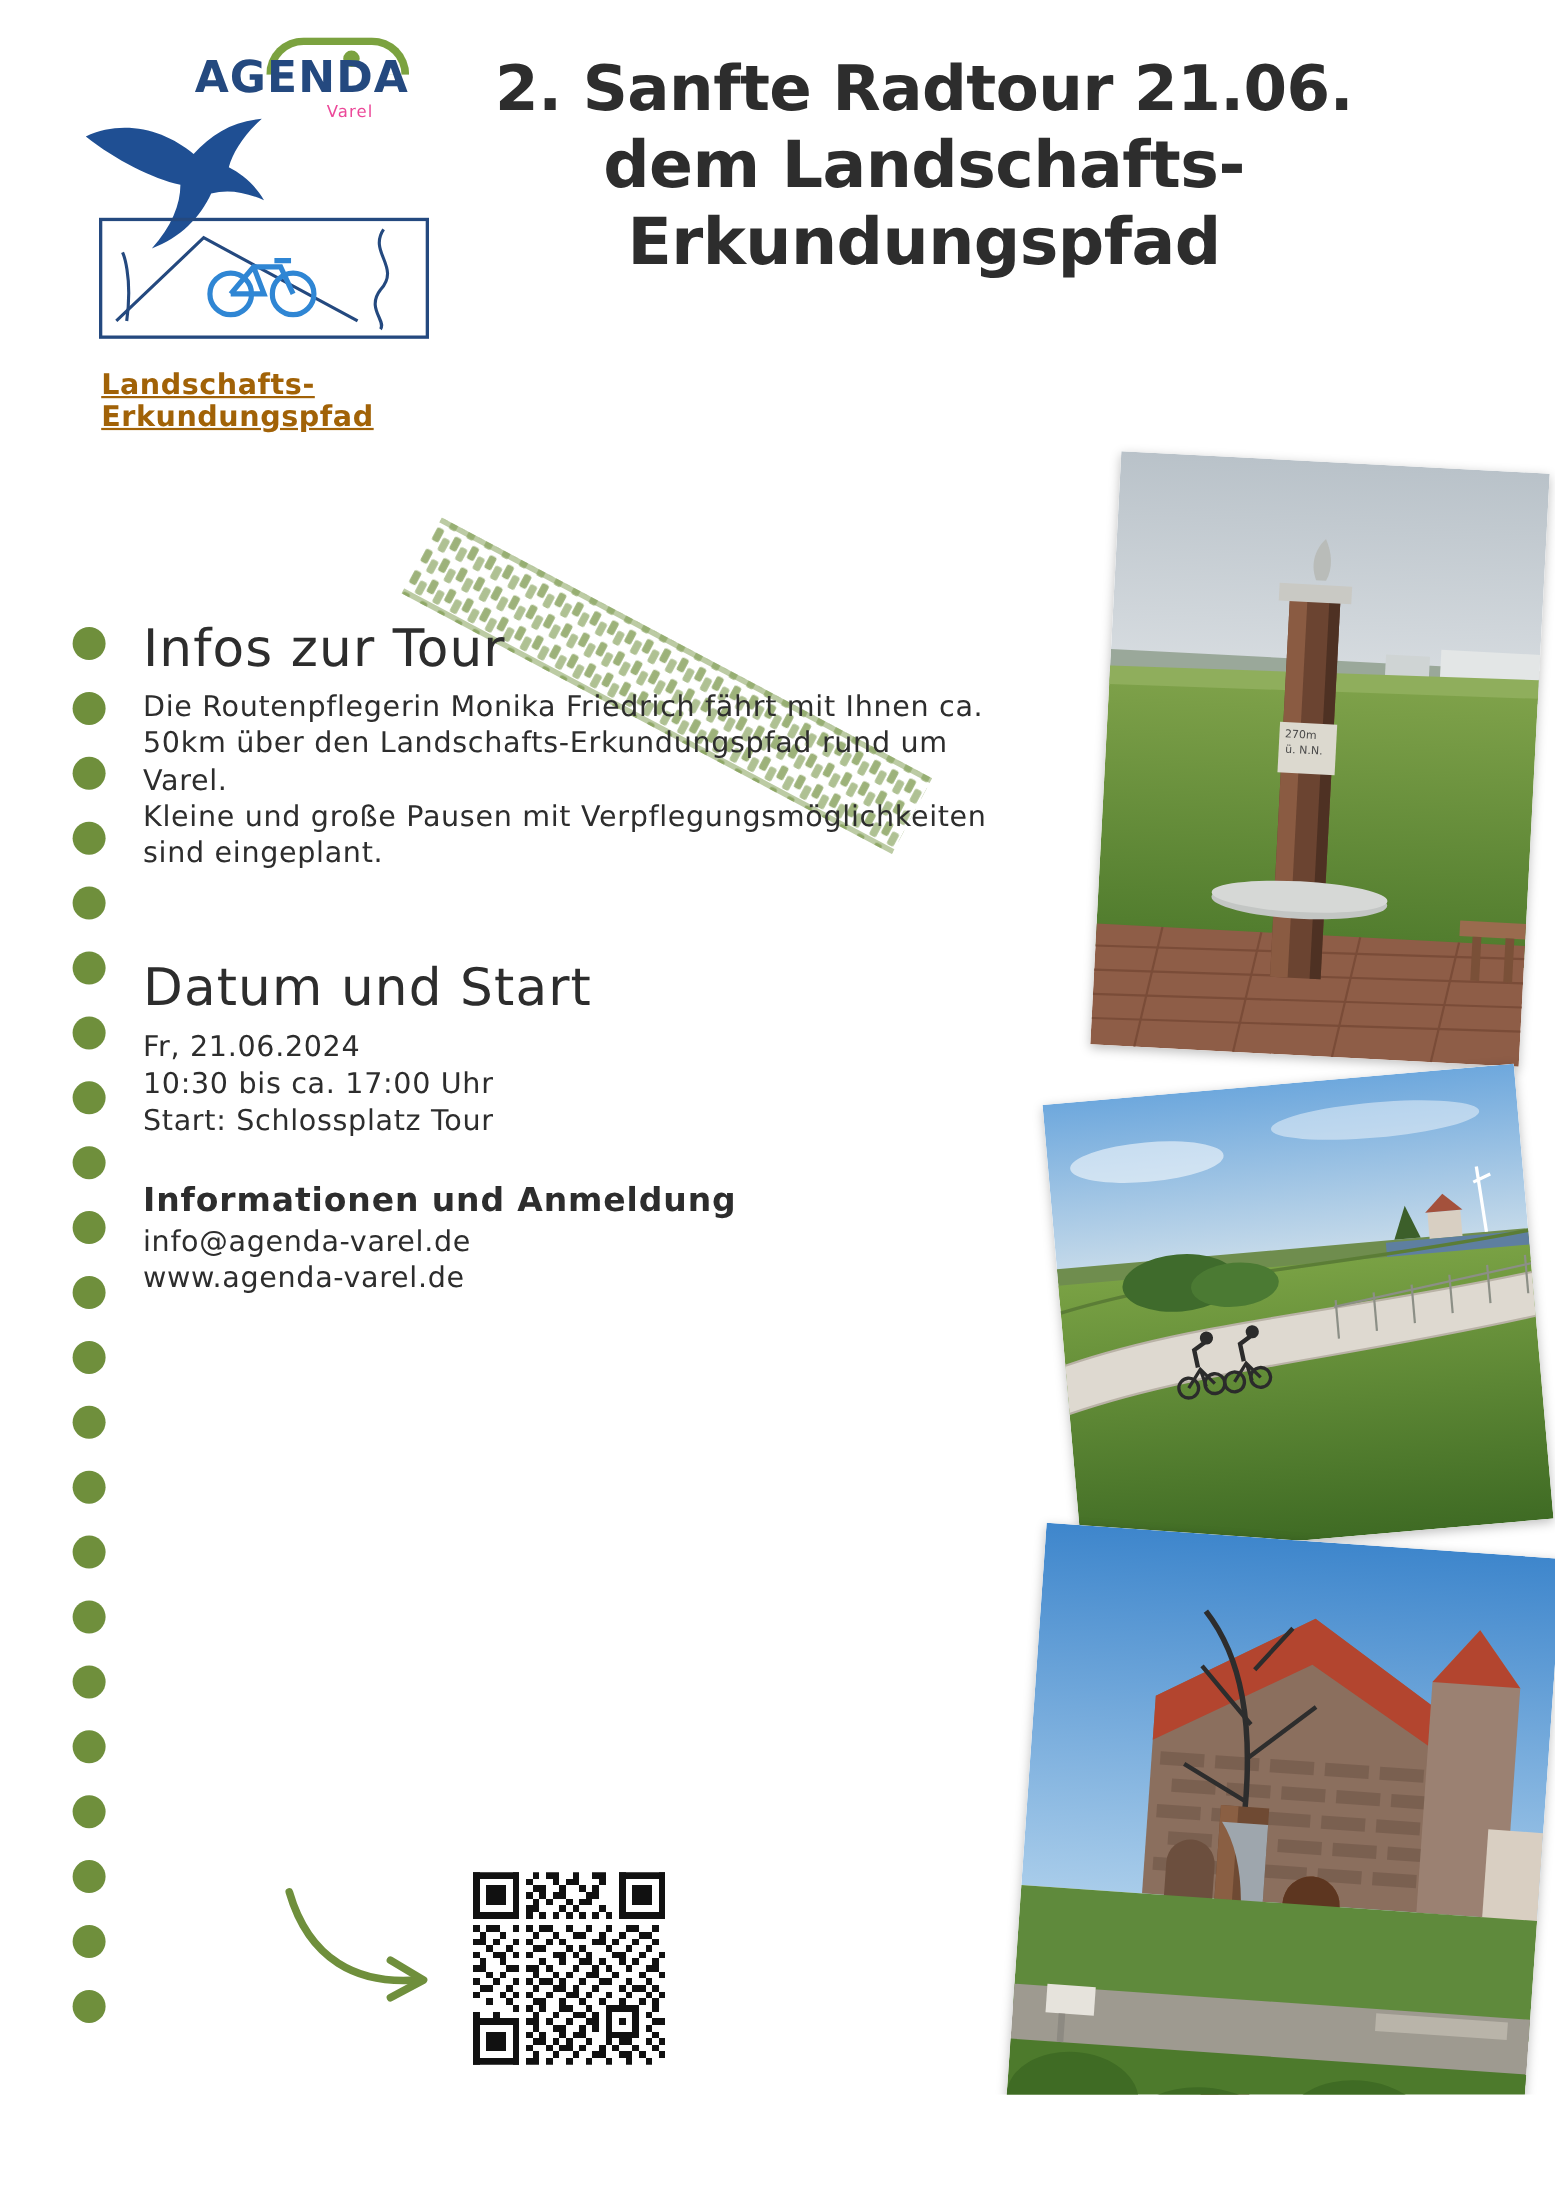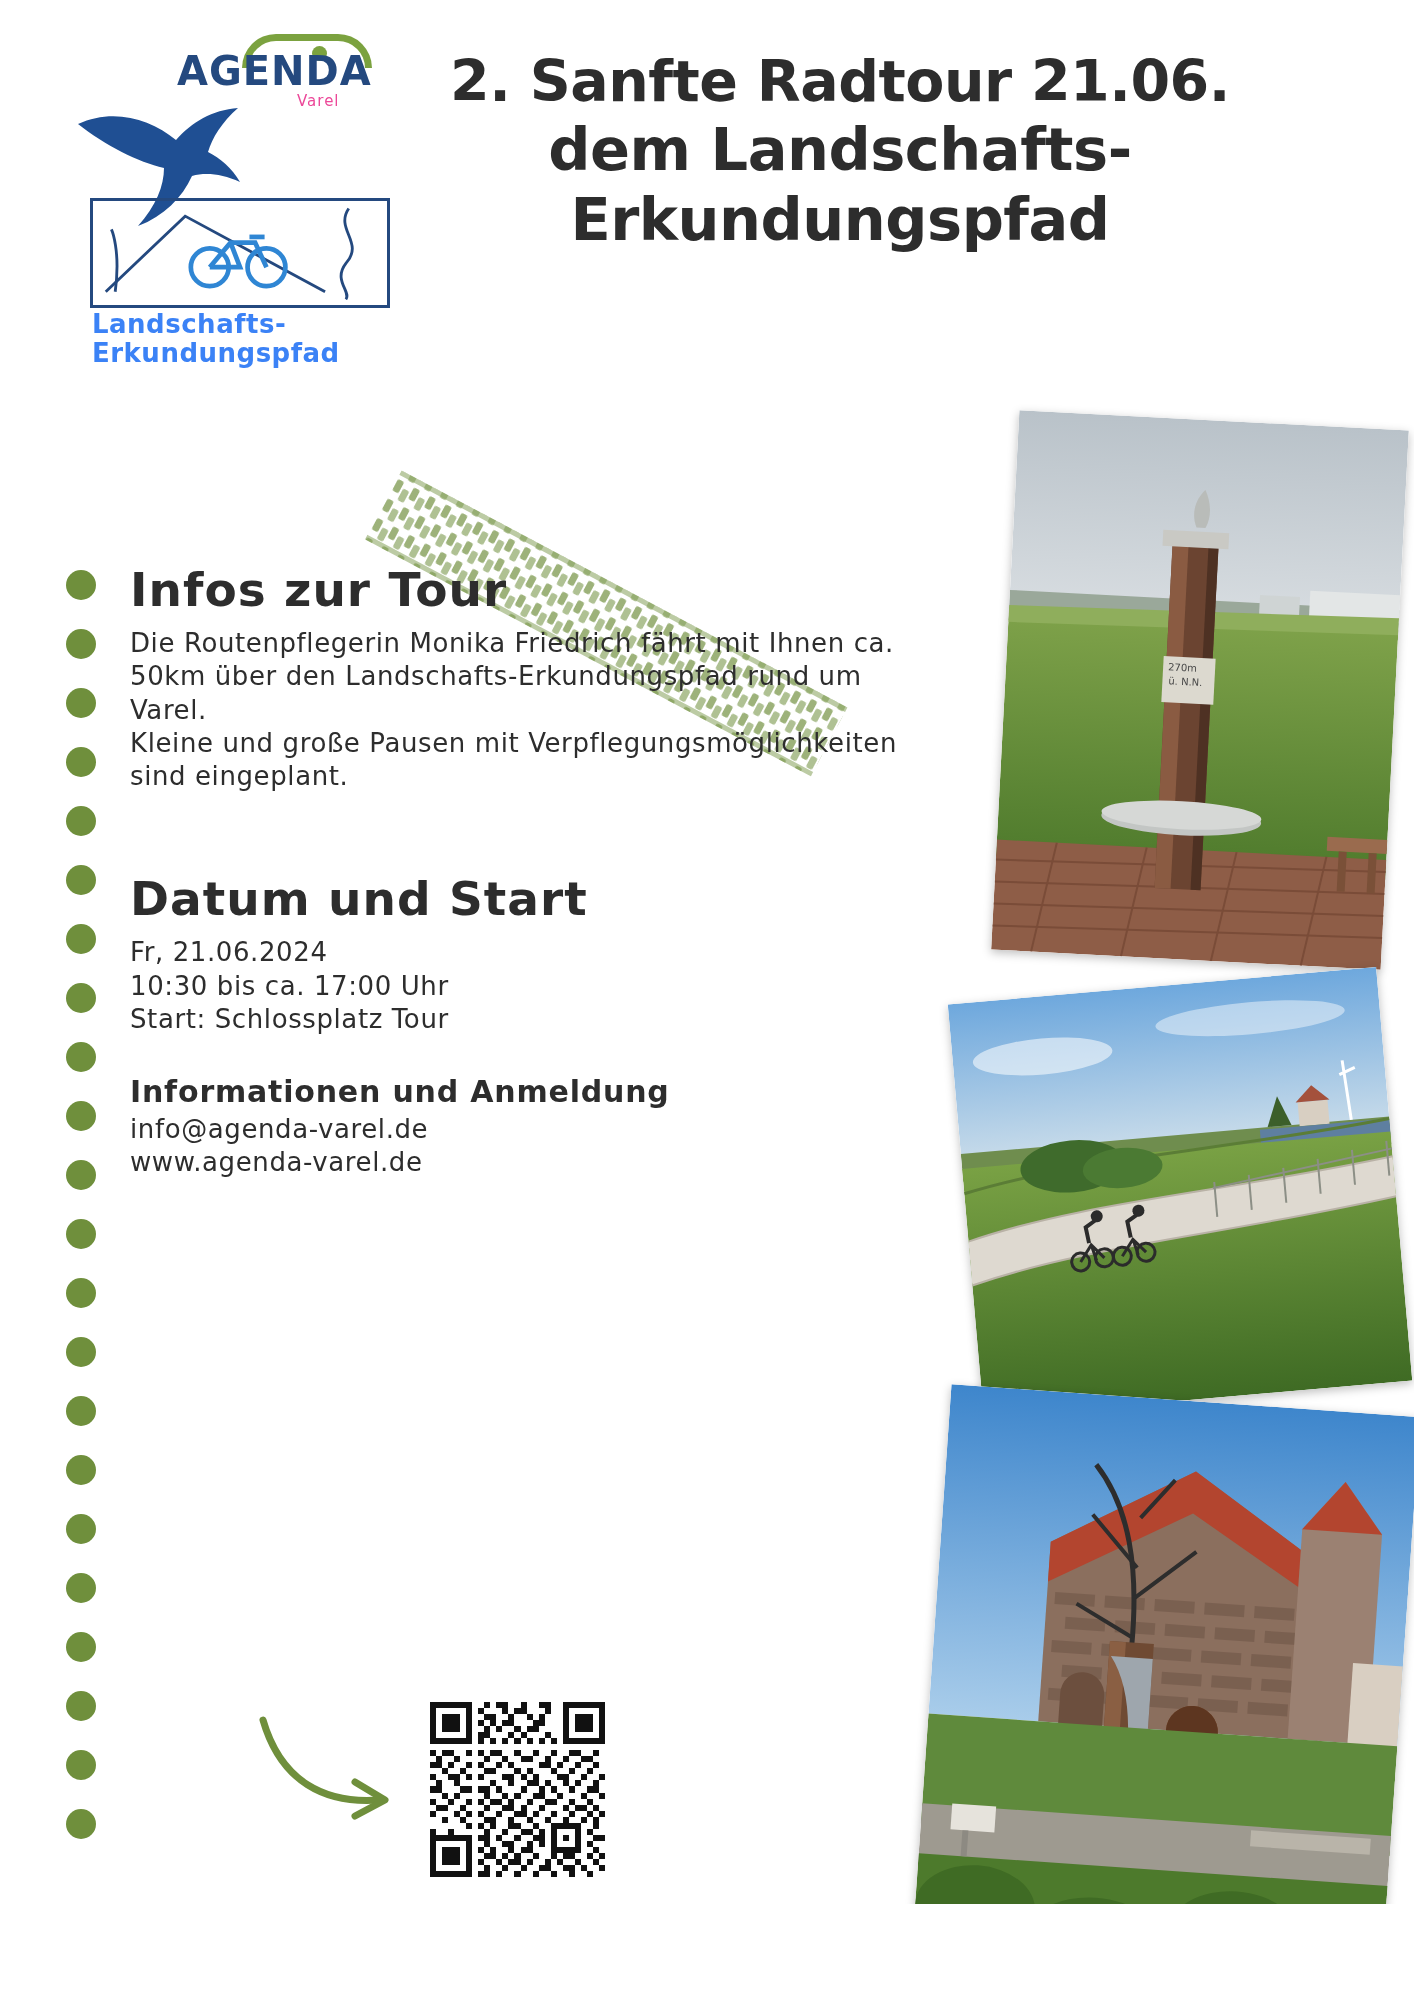--- a/index.html
+++ b/index.html
@@ -84,26 +84,27 @@
     position: absolute;
     left: 18px;
     top: 160px;
     width: 300px;
     height: 110px;
     border: 3px solid #24497f;
   }
   .lep-text {
     position: absolute;
     left: 20px;
-    top: 272px;
+    top: 298px;
     font-size: 26px;
     font-weight: bold;
-    color: #3b82f6;
+    color: #a16207;
     line-height: 1.12;
     letter-spacing: 0.5px;
+    text-decoration: underline;
   }
 
   .title {
     position: absolute;
     left: 390px;
     top: 30px;
     width: 900px;
     text-align: center;
     font-family: "DejaVu Sans", sans-serif;
     font-weight: bold;
@@ -146,21 +147,21 @@
   
   .content {
     position: absolute;
     left: 130px;
     top: 562px;
     width: 800px;
     color: #2d2d2d;
   }
   h2.section {
     font-size: 47px;
-    font-weight: bold;
+    font-weight: normal;
     letter-spacing: 1px;
     color: #2d2d2d;
     margin-bottom: 10px;
   }
   p.body {
     font-size: 26px;
     line-height: 1.28;
     letter-spacing: 0.6px;
     color: #2d2d2d;
   }

